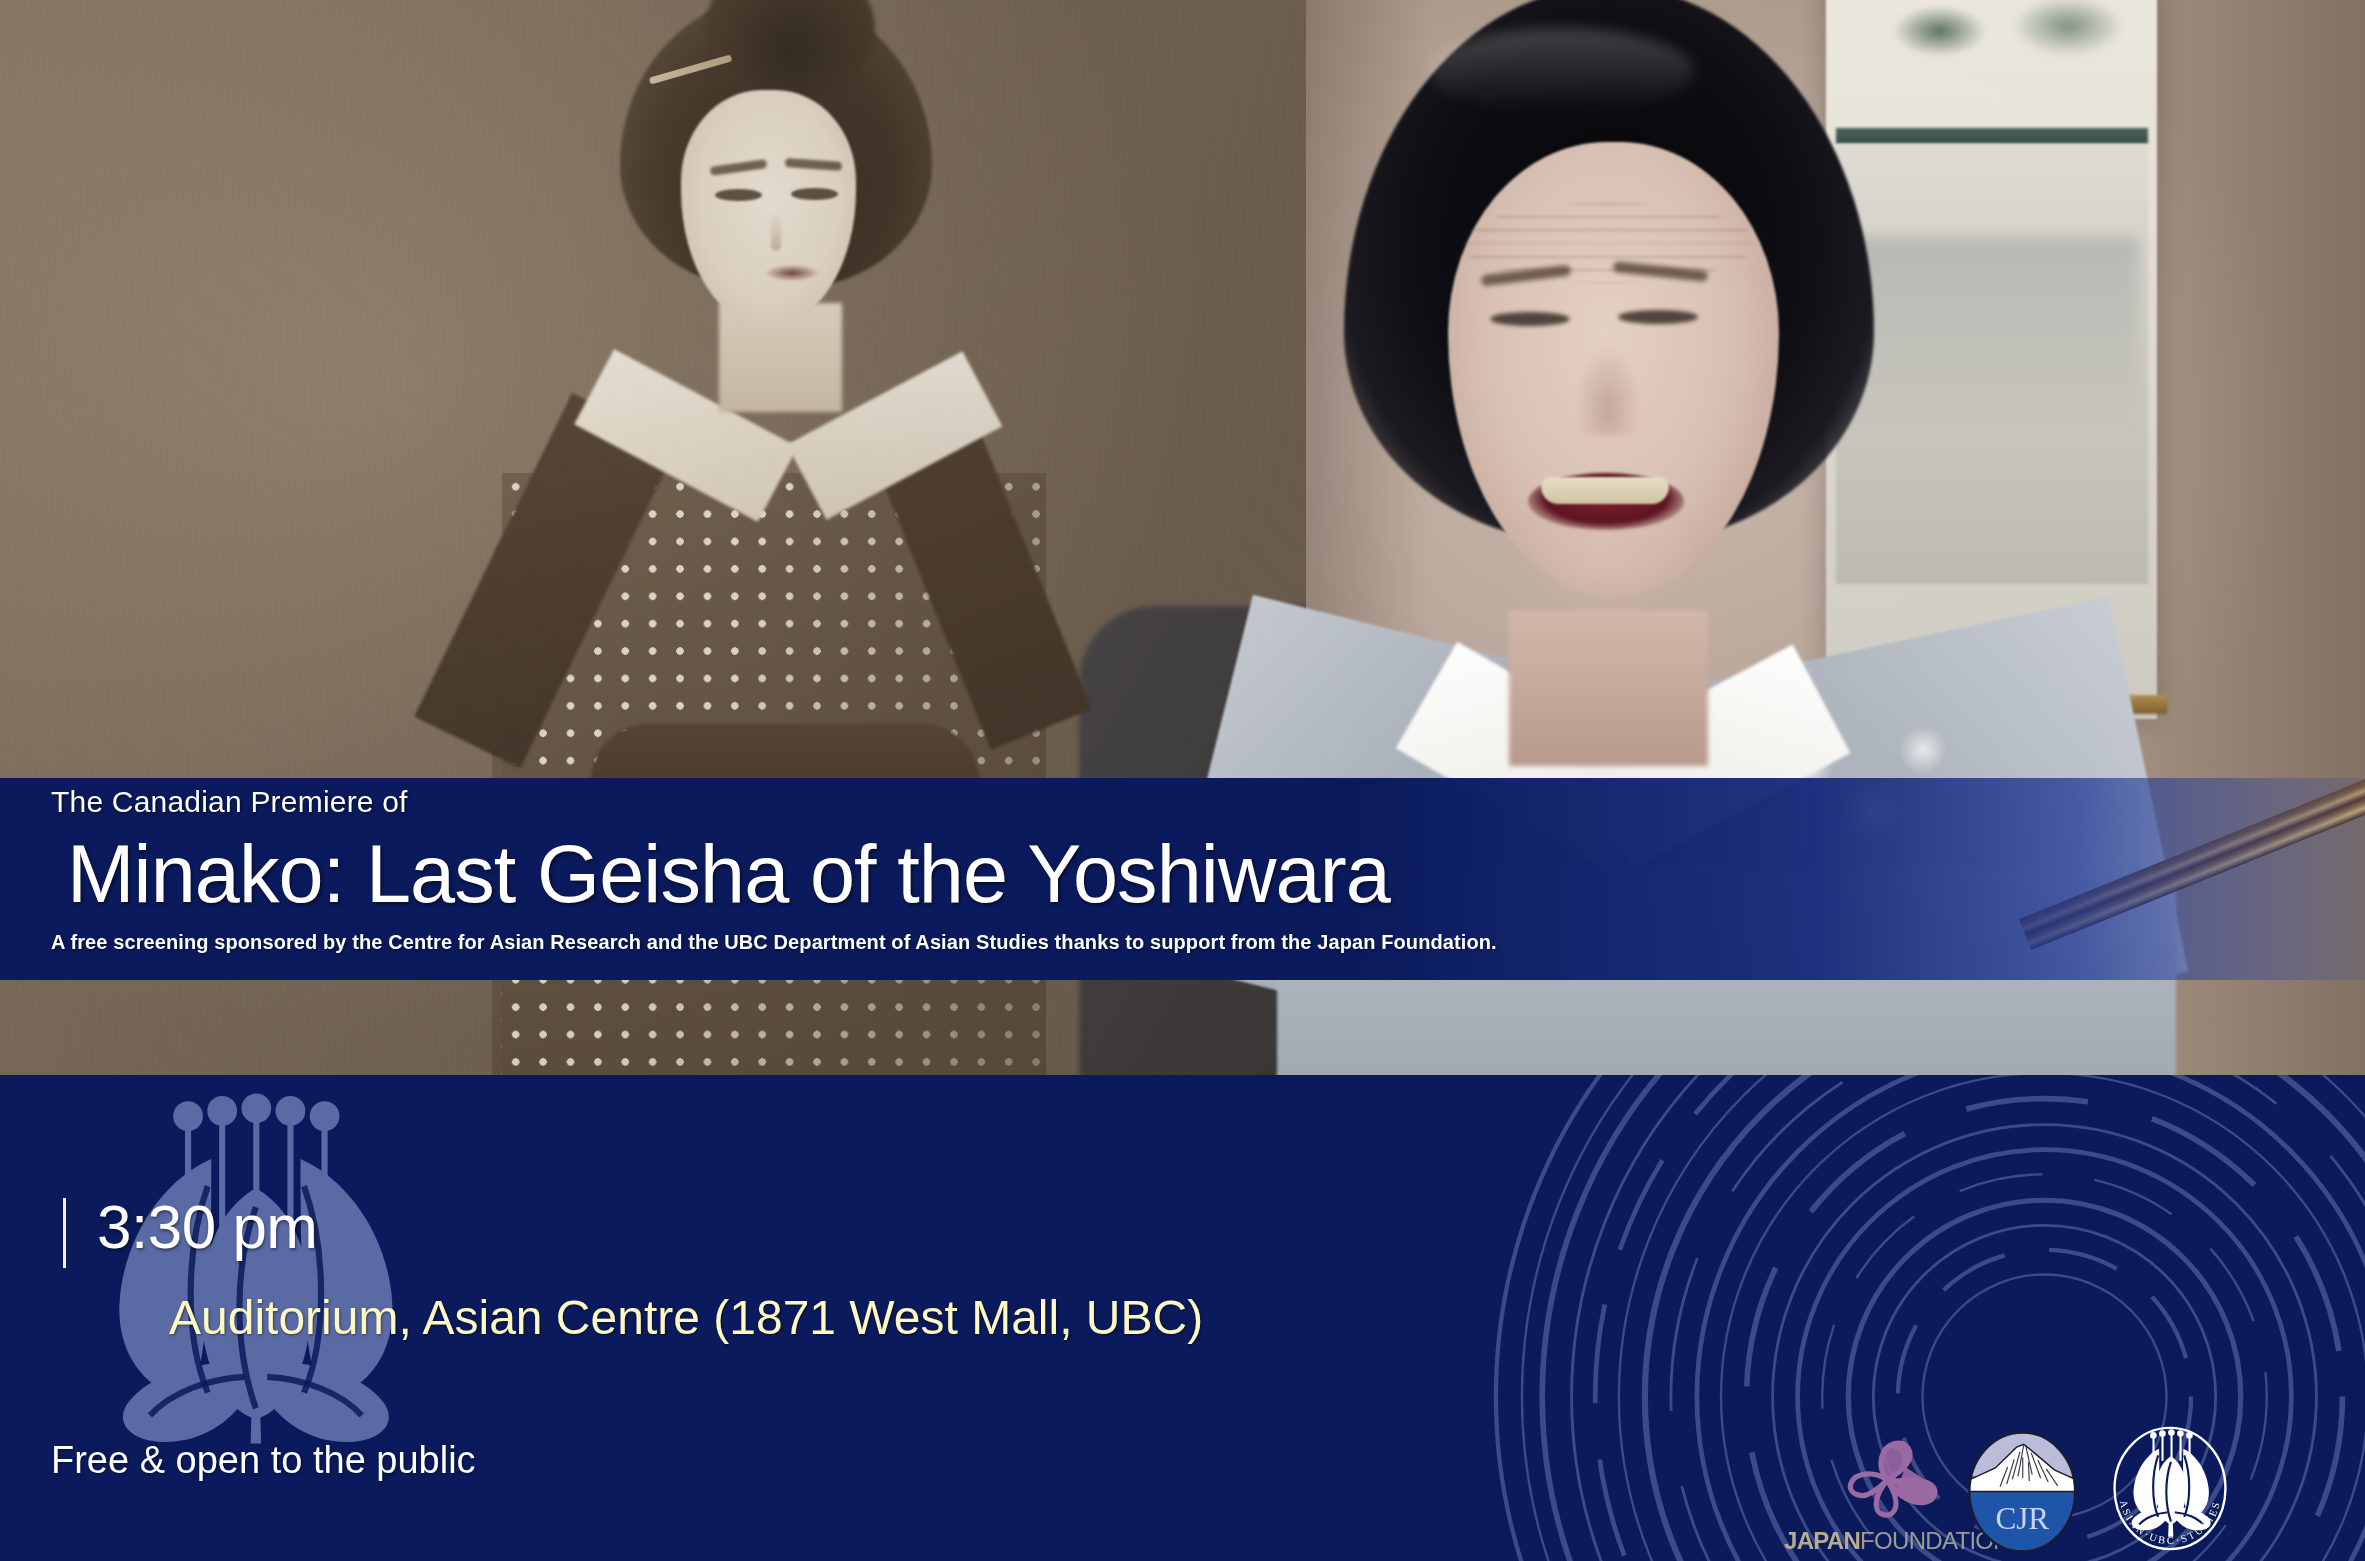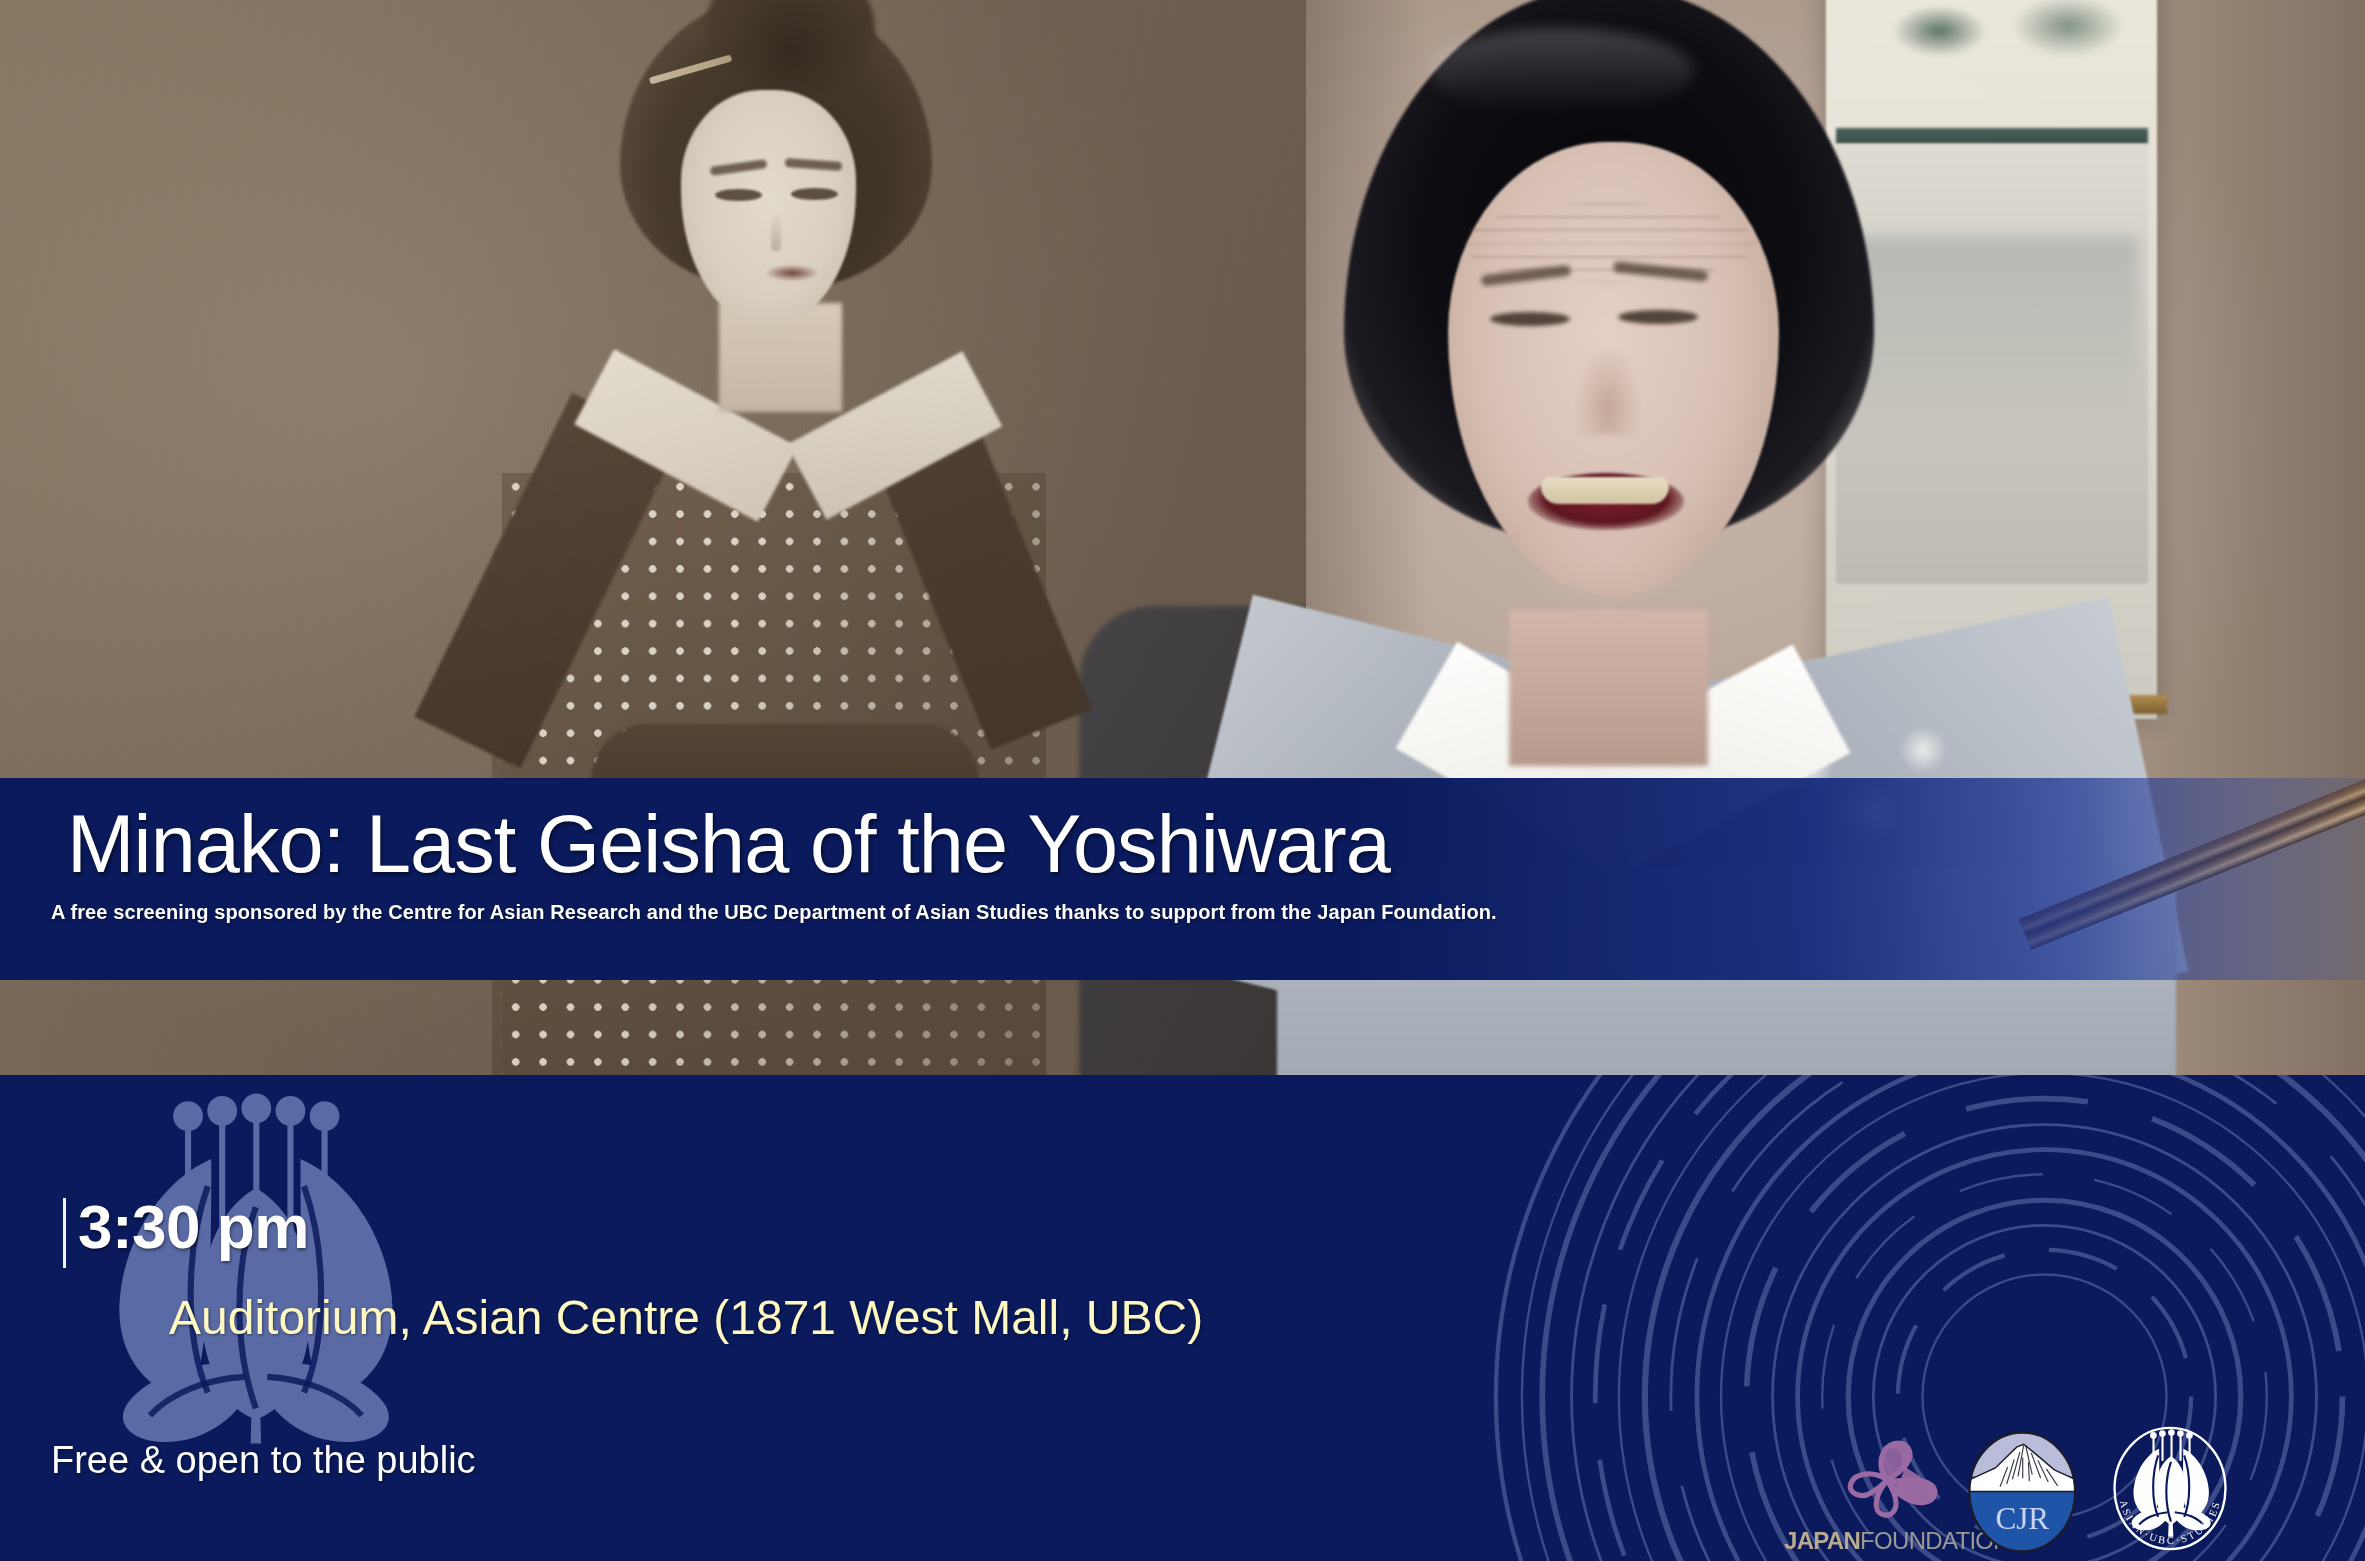--- a/index.html
+++ b/index.html
@@ -317,22 +317,23 @@
   .left-col{position:absolute;left:51px;top:121px;width:1396px;}
   .datetime-row{display:flex;align-items:flex-start;}
   .date-txt{
     color:#fff;font-size:62px;line-height:1.0;letter-spacing:-0.5px;font-weight:400;
     text-shadow:0.9px 1.9px 3.3px rgba(0,0,0,.45);
   }
   .vrule{
     width:2.4px;height:70px;background:#ffffff;margin:1.9px 12.3px 0 12.3px;flex:0 0 auto;opacity:.95;
   }
   .time-txt{
-    color:#fff;font-size:62px;line-height:1.0;letter-spacing:-0.5px;font-weight:700;
+    color:#fff;font-size:62px;line-height:1.0;letter-spacing:-0.5px;font-weight:400;
     text-shadow:0.9px 1.9px 3.3px rgba(0,0,0,.45);
+    margin-left:19px;
   }
   .venue-txt{
     color:#fef9c3;font-size:48px;line-height:1.1;margin:24.6px 0 0 118px;font-weight:400;
     text-shadow:0.9px 1.4px 2.8px rgba(0,0,0,.45);
   }
   .free-txt{
     color:#fff;font-size:38px;line-height:1.1;margin:0;font-weight:400;
     position:absolute;left:51px;top:1440px;
     text-shadow:0.9px 1.4px 2.8px rgba(0,0,0,.45);
   }
@@ -421,20 +422,21 @@
     <div class="mw-nose"></div>
     <div class="mw-chin"></div>
     <div class="mw-mouth"></div>
     <div class="mw-teeth"></div>
 
     <div class="shamisen"></div>
   </div>
 
   <div class="title-band">
     <div class="title-inner">
+      <div class="premiere">The Canadian Premiere of</div>
       <h1 class="main-title">Minako: Last Geisha of the Yoshiwara</h1>
       <div class="sponsor-line">A free screening sponsored by the Centre for Asian Research and the UBC Department of Asian Studies thanks to support from the Japan Foundation.</div>
     </div>
   </div>
 
   <div class="bottom-panel">
 
     <div class="arcs">
       <svg viewBox="0 0 2400 2400" xmlns="http://www.w3.org/2000/svg">
         <g fill="none" stroke="#5a6aa5" stroke-opacity="0.62">

